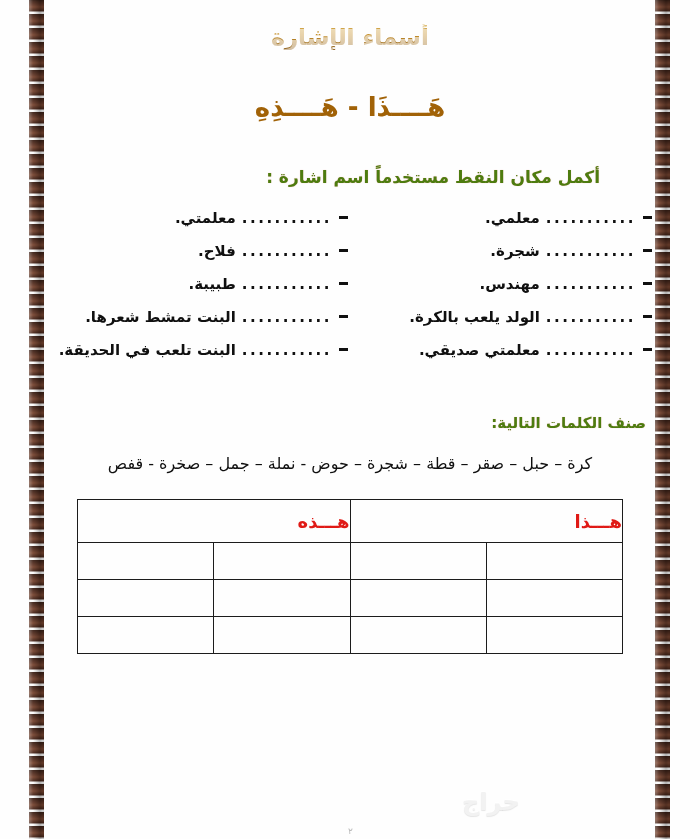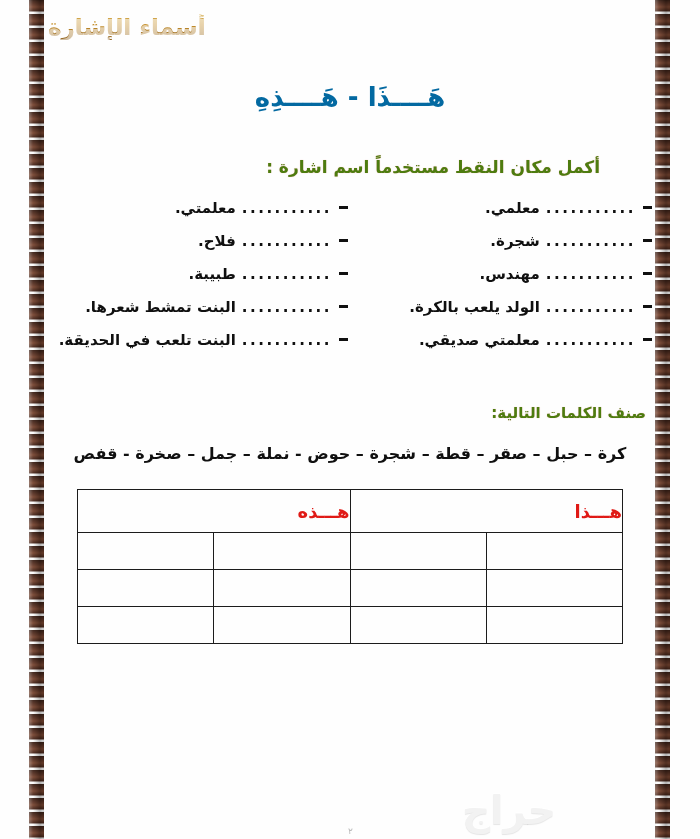--- a/index.html
+++ b/index.html
@@ -60,40 +60,40 @@
   .content {
     position: absolute;
     left: 48px;
     right: 48px;
     top: 0;
     width: 604px;
   }
 
   
   .title {
-    text-align: left;
-    margin-top: 14px;
+    text-align: center;
+    margin-top: 24px;
     font-size: 23px;
     font-weight: bold;
     letter-spacing: 1px;
     color: #c99a34;
     background: linear-gradient(180deg, #d8b45e 0%, #c6912e 40%, #8d5f1d 100%);
     -webkit-background-clip: text;
     background-clip: text;
     -webkit-text-fill-color: transparent;
     text-shadow: 0 1px 0 rgba(255,255,255,.6);
   }
 
   
   .headline {
     text-align: center;
     margin-top: 42px;
     font-size: 26px;
     font-weight: bold;
-    color: #0369a1;
+    color: #a16207;
     letter-spacing: 1px;
   }
 
   
   .instruction {
     color: #4d7c0f;
     font-weight: bold;
     font-size: 17px;
     text-align: right;
     margin-top: 45px;
@@ -148,21 +148,21 @@
     color: #101010;
     margin-left: 6px;
     flex: 0 0 auto;
   }
   .ex-text { font-size: 15px; }
 
   
   .wordbank {
     margin-top: 22px;
     font-size: 16px;
-    font-weight: bold;
+    font-weight: normal;
     color: #101010;
     text-align: center;
     white-space: nowrap;
     letter-spacing: .3px;
   }
 
   
   .tablewrap { margin-top: 26px; }
   table.classify {
     border-collapse: collapse;
@@ -183,21 +183,21 @@
     font-weight: bold;
     font-size: 18px;
     letter-spacing: 1px;
   }
 
   
   .watermark {
     position: absolute;
     left: 462px;
     top: 788px;
-    font-size: 39px;
+    font-size: 24px;
     font-weight: bold;
     color: #f2f2f2;
     text-shadow: 0 1px 1px rgba(0,0,0,.10), 0 -1px 0 rgba(255,255,255,.9);
     letter-spacing: 2px;
     user-select: none;
   }
 
   .bottom-mark {
     position: absolute;
     left: 348px;

